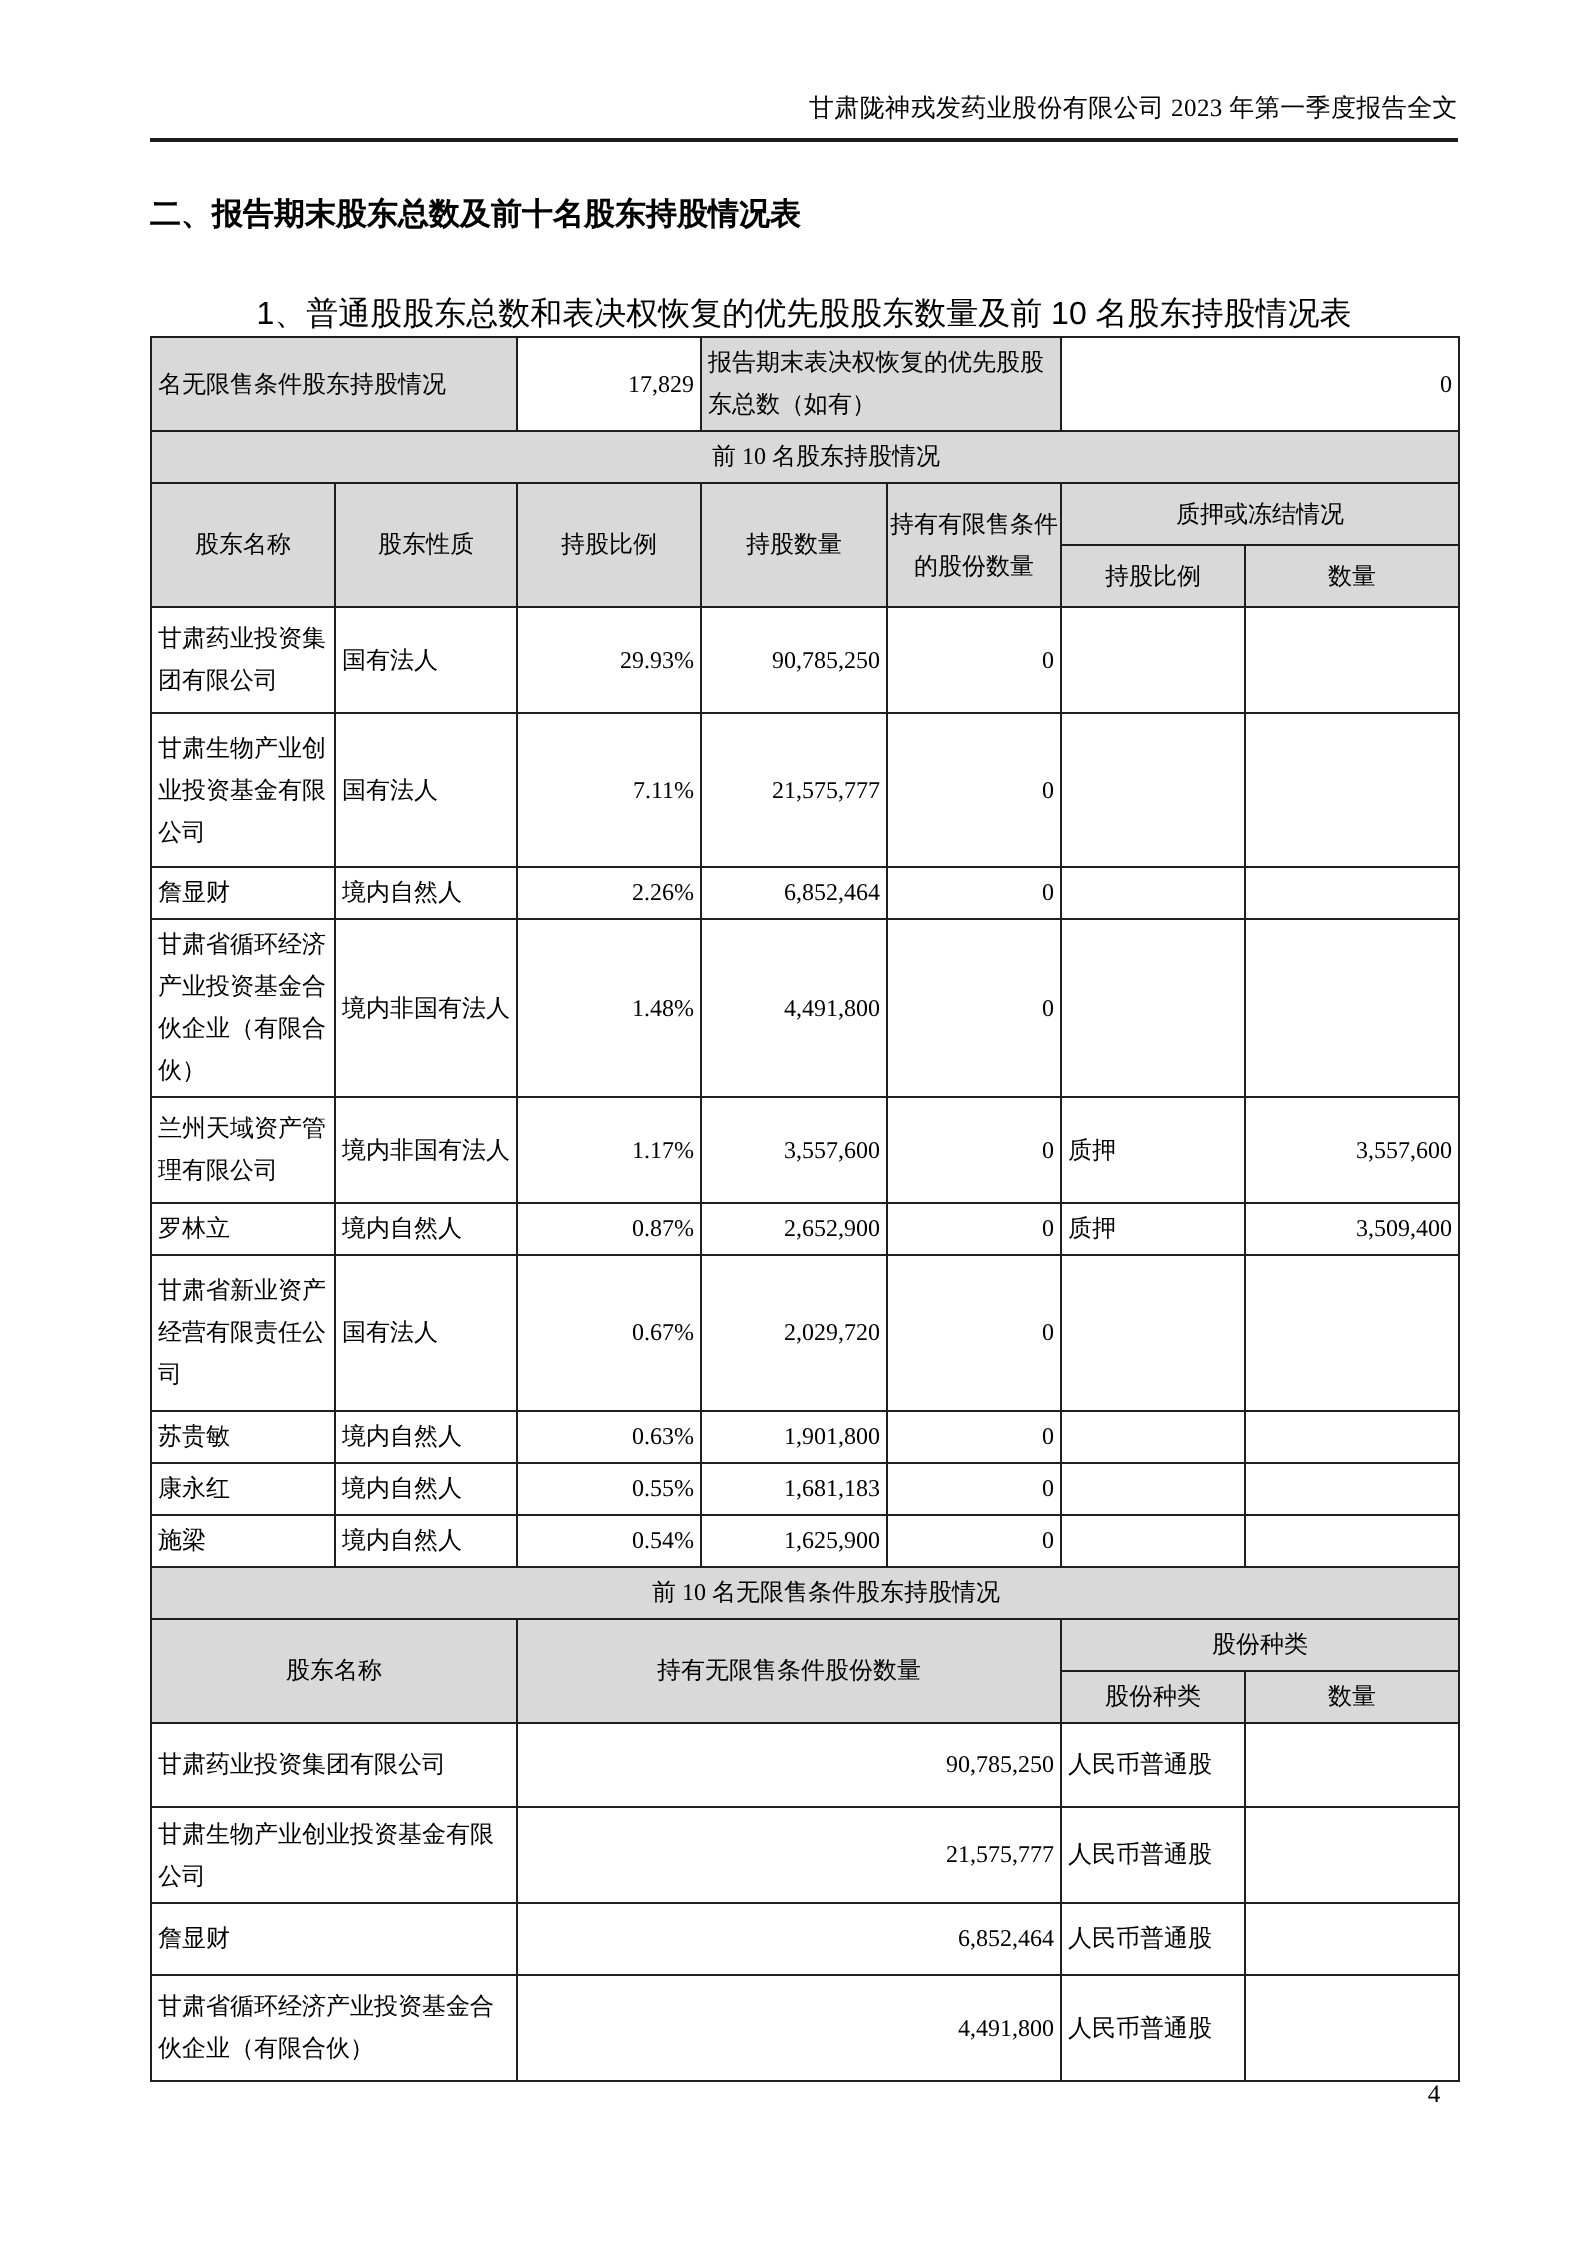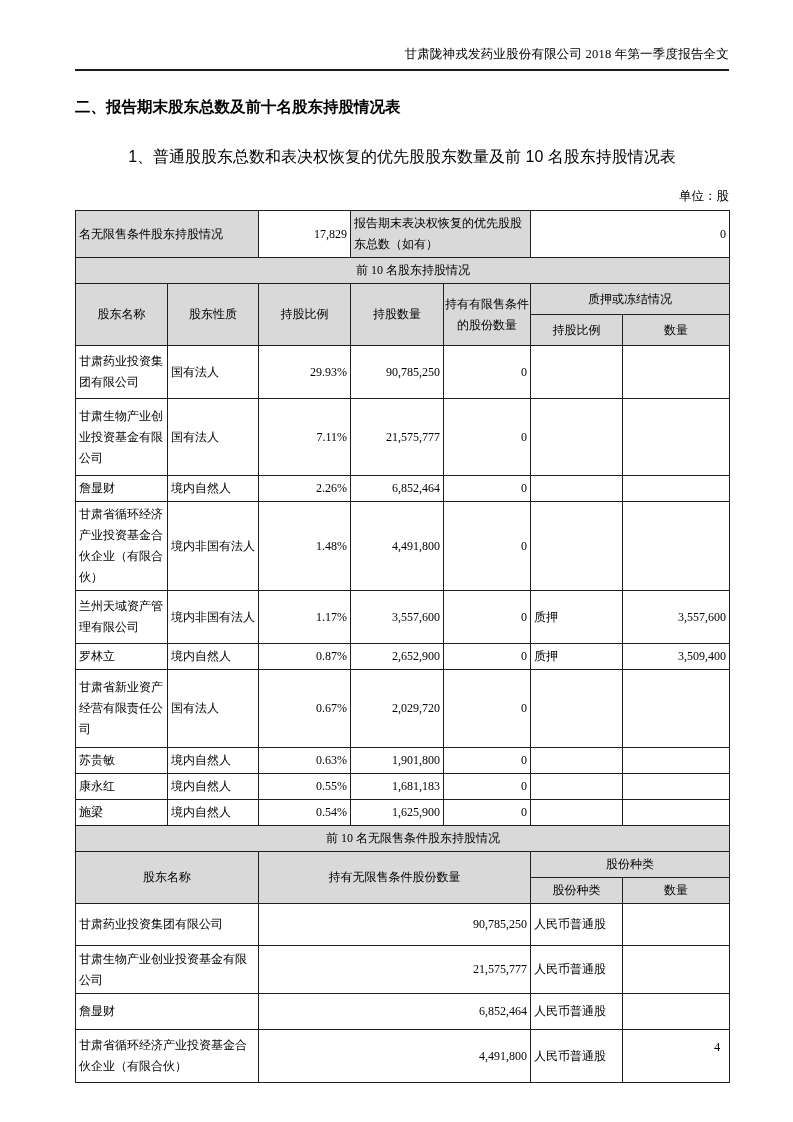--- a/index.html
+++ b/index.html
@@ -22,26 +22,25 @@
   .r{text-align:right;padding-left:12px;}
   .h24{height:24px}.h26{height:26px}.h31{height:31px}.h36{height:36px}
   .h42{height:42px}.h44{height:44px}.h48{height:48px}
   .h53{height:53px}.h77{height:77px}.h78{height:78px}.h87{height:87px}
   .page-num{position:absolute;top:1040px;left:705px;width:24px;text-align:center;font-size:12.5px;}
 </style>
 </head>
 <body>
 
 <div class="content">
-  <div class="doc-header">甘肃陇神戎发药业股份有限公司 2018 年第一季度报告全文</div>
+  <div class="doc-header">甘肃陇神戎发药业股份有限公司 2023 年第一季度报告全文</div>
   <hr class="header-rule">
 
   <div class="sec-title">二、报告期末股东总数及前十名股东持股情况表</div>
   <div class="sub-title">1、普通股股东总数和表决权恢复的优先股股东数量及前 10 名股东持股情况表</div>
-  <div class="unit-line">单位：股</div>
 
   <table>
     <colgroup>
       <col style="width:92px">
         <col style="width:91px">
         <col style="width:92px">
       <col style="width:93px">
         <col style="width:87px">
         <col style="width:92px">
       <col style="width:107px">

